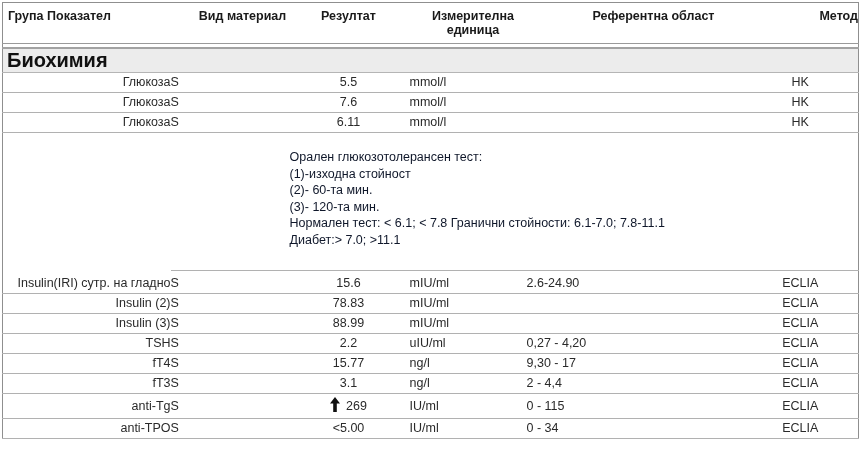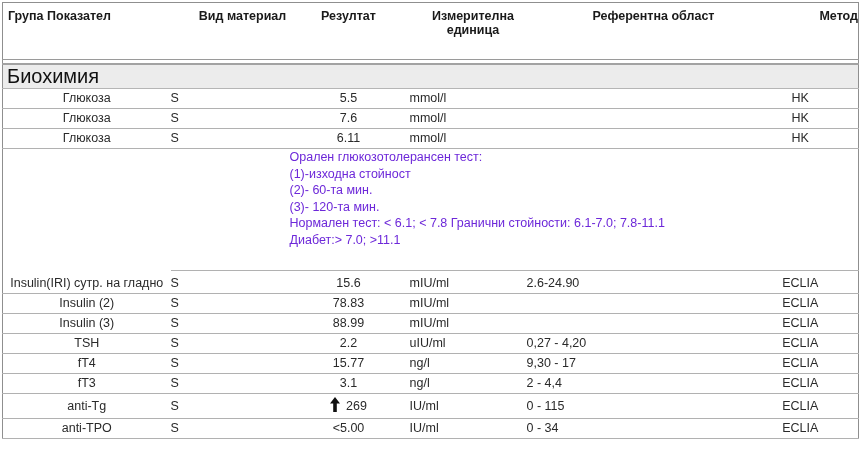--- a/index.html
+++ b/index.html
@@ -20,59 +20,59 @@
   }
   col.c1 { width: 168px; }
   col.c2 { width: 117px; }
   col.c3 { width: 122px; }
   col.c4 { width: 117px; }
   col.c5 { width: 216px; }
   col.c6 { width: 116px; }
 
   th {
     font-size: 12.5px; font-weight: bold; color: #1a1a1a;
-    vertical-align: top; padding: 6px 0 22px 0;
+    vertical-align: top; padding: 6px 0 6px 0;
     border-bottom: 1px solid #9a9a9a;
     line-height: 14px;
   }
   th.h-name  { text-align: left; padding-left: 5px; }
   th.h-mat   { text-align: center; padding-left: 27px; }
   th.h-res   { text-align: center; }
   th.h-unit  { text-align: center; padding-left: 10px; white-space: pre-line; }
   th.h-ref   { text-align: center; padding-left: 38px; }
   th.h-met   { text-align: right; padding-left: 38px; }
 
   tr.gap td { height: 3px; padding: 0; border: none; background: #fff; }
 
   tr.section td {
     background: #ececec;
     border-top: 2px solid #a2a2a2;
     border-bottom: 1px solid #b5b5b5;
-    font-size: 20px; font-weight: normal; color: #111;
+    font-size: 20px; font-weight: bold; color: #111;
     padding: 0 0 1px 4px; line-height: 22px;
   }
 
   tr.row td {
     font-size: 12.5px; color: #2a2a2a;
     padding: 3px 0 3px 0; line-height: 13px;
     border-bottom: 1px solid #b1b1b1;
     white-space: nowrap; overflow: hidden;
   }
-  td.c-name { text-align: center; padding-left: 4px; }
+  td.c-name { text-align: right; padding-left: 4px; }
   td.c-mat  { text-align: left; padding-left: 14px; font-size: 11px; color: #3a3a3a; }
   td.c-res  { text-align: center; padding-right: 40px; }
   td.c-unit { text-align: left; padding-left: 14px; }
   td.c-ref  { text-align: left; padding-left: 17px; }
   td.c-met  { text-align: center; font-size: 11.5px; }
 
   tr.notes-row td { vertical-align: top; border-bottom: 1px solid #b1b1b1; }
   tr.notes-row td.no-border { border-bottom: none; }
   td.notes {
-    padding: 0 0 22px 2px;
-    font-size: 12.5px; color: #6d28d9;
+    padding: 16px 0 22px 2px;
+    font-size: 12.5px; color: #0f172a;
   }
   td.notes div { line-height: 16.5px; }
 
   .up-arrow { display: inline-block; vertical-align: -2px; margin-right: 6px; }
 </style>
 </head>
 <body>
 
 <div class="page">
   <table class="lab">

